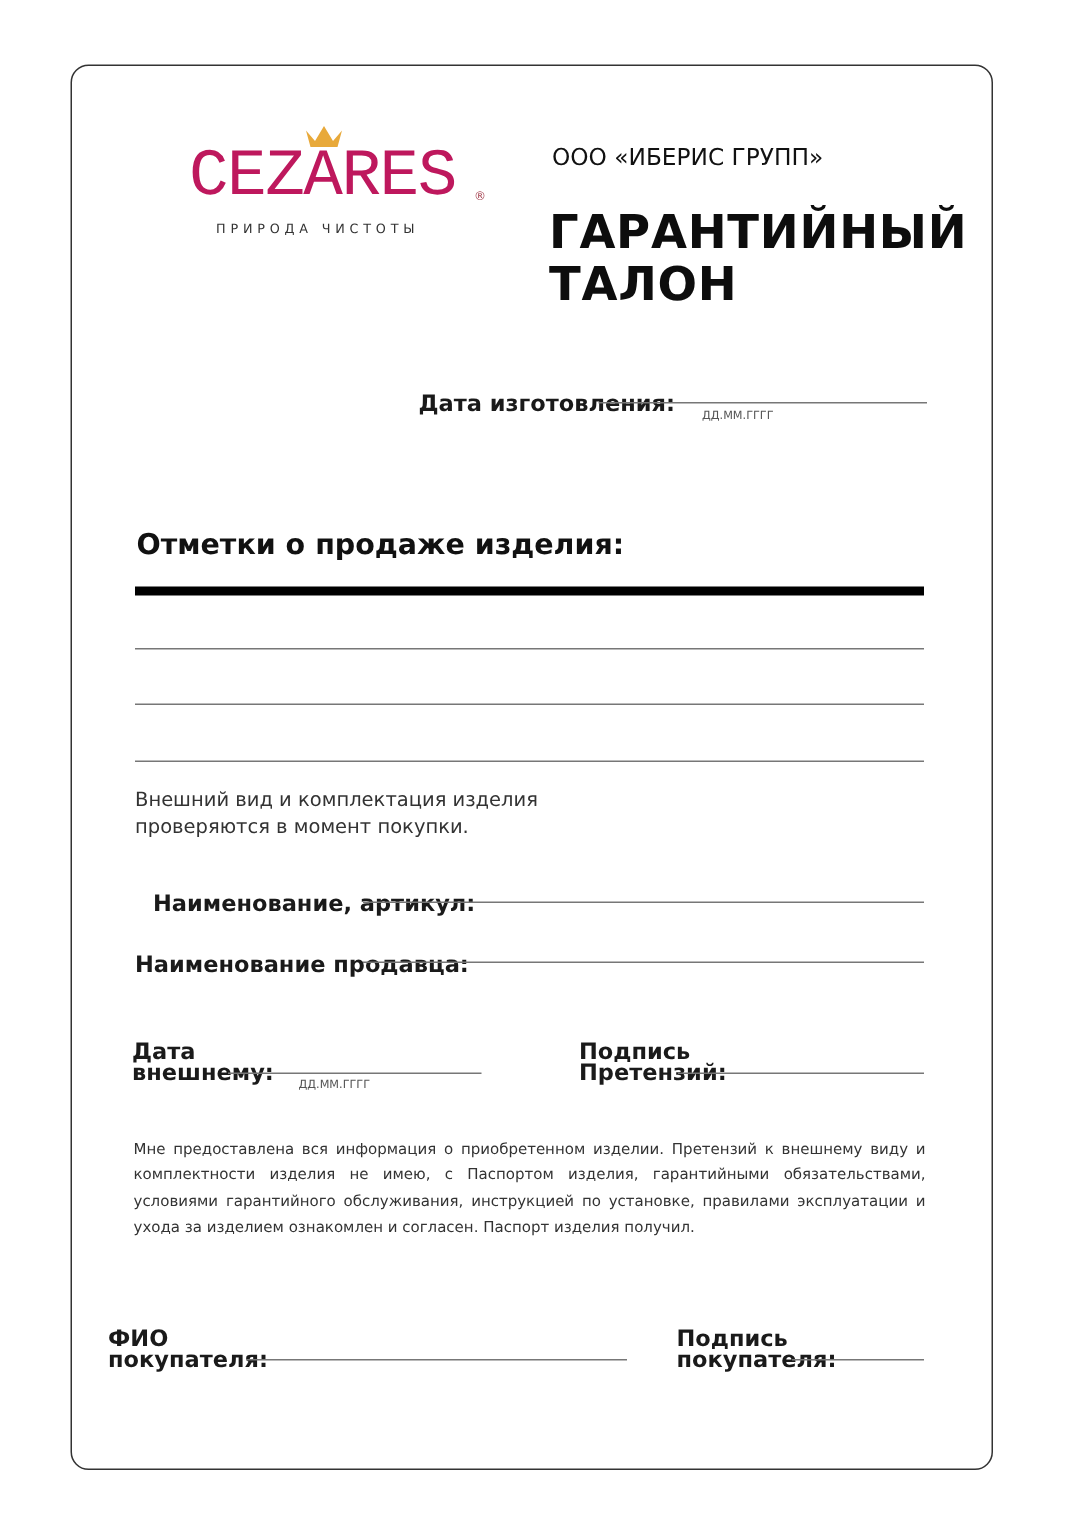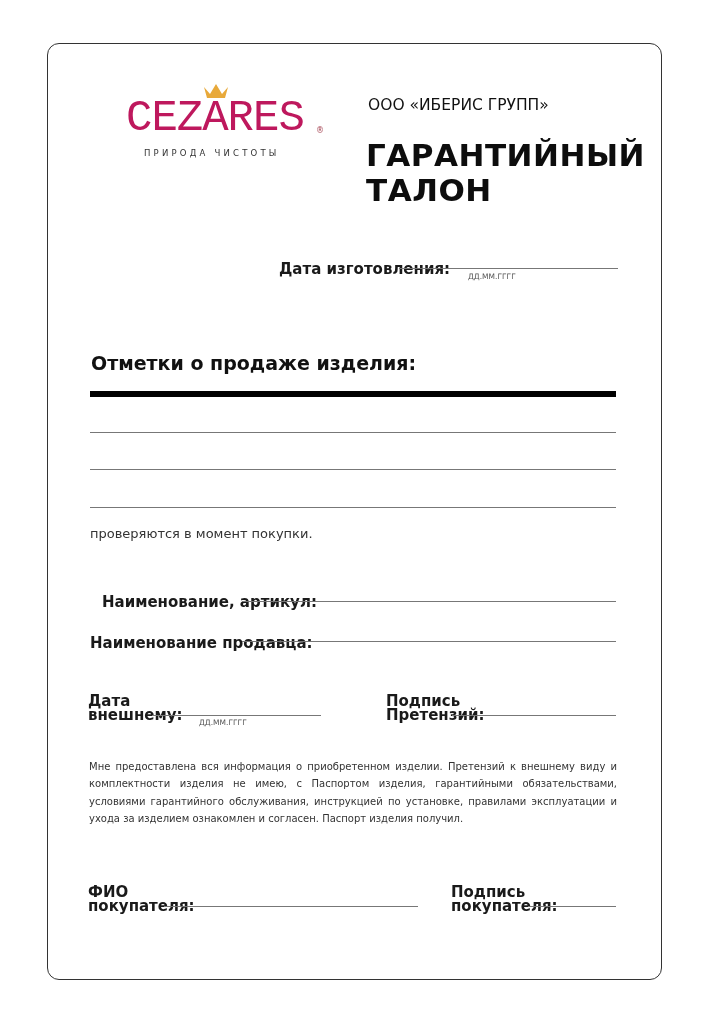--- a/index.html
+++ b/index.html
@@ -45,20 +45,21 @@
 <div class="line" style="left:399px; top:268px; width:219px;"></div>
 <div class="abs hint" style="left:468px; top:272px;">ДД.ММ.ГГГГ</div>
 
 <div class="abs section-title">Отметки о продаже изделия:</div>
 <div class="thick" style="left:90px; top:391px; width:526px;"></div>
 <div class="line" style="left:90px; top:432px; width:526px;"></div>
 <div class="line" style="left:90px; top:469px; width:526px;"></div>
 <div class="line" style="left:90px; top:507px; width:526px;"></div>
 
 <div class="abs note">
+  <div>Внешний вид и комплектация изделия</div>
   <div>проверяются в момент покупки.</div>
 </div>
 
 <div class="abs lbl-b" style="left:90px; top:593px;padding-left:12px;">Наименование, артикул:</div>
 <div class="line" style="left:242px; top:601px; width:374px;"></div>
 
 <div class="abs lbl-b" style="left:90px; top:634px;text-align:center;">Наименование продавца:</div>
 <div class="line" style="left:242px; top:641px; width:374px;"></div>
 
 <div class="abs lbl-b" style="left:88px; top:694px; line-height:14px;">
@@ -69,21 +70,21 @@
 <div class="abs hint" style="left:199px; top:718px;">ДД.ММ.ГГГГ</div>
 
 <div class="abs lbl-b" style="left:386px; top:694px; line-height:14px;">
   <div>Подпись</div>
   <div>Претензий:</div>
 </div>
 <div class="line" style="left:452px; top:715px; width:164px;"></div>
 
 <div class="abs para">Мне предоставлена вся информация о приобретенном изделии. Претензий к внешнему виду и комплектности изделия не имею, с Паспортом изделия, гарантийными обязательствами, условиями гарантийного обслуживания, инструкцией по установке, правилами эксплуатации и ухода за изделием ознакомлен и согласен. Паспорт изделия получил.</div>
 
-<div class="abs lbl-b" style="left:88px; top:885px; line-height:14px;">
+<div class="abs lbl-b" style="left:72px; top:885px; line-height:14px;">
   <div>ФИО</div>
   <div>покупателя:</div>
 </div>
 <div class="line" style="left:164px; top:906px; width:254px;"></div>
 
 <div class="abs lbl-b" style="left:451px; top:885px; line-height:14px;">
   <div>Подпись</div>
   <div>покупателя:</div>
 </div>
 <div class="line" style="left:528px; top:906px; width:88px;"></div>

